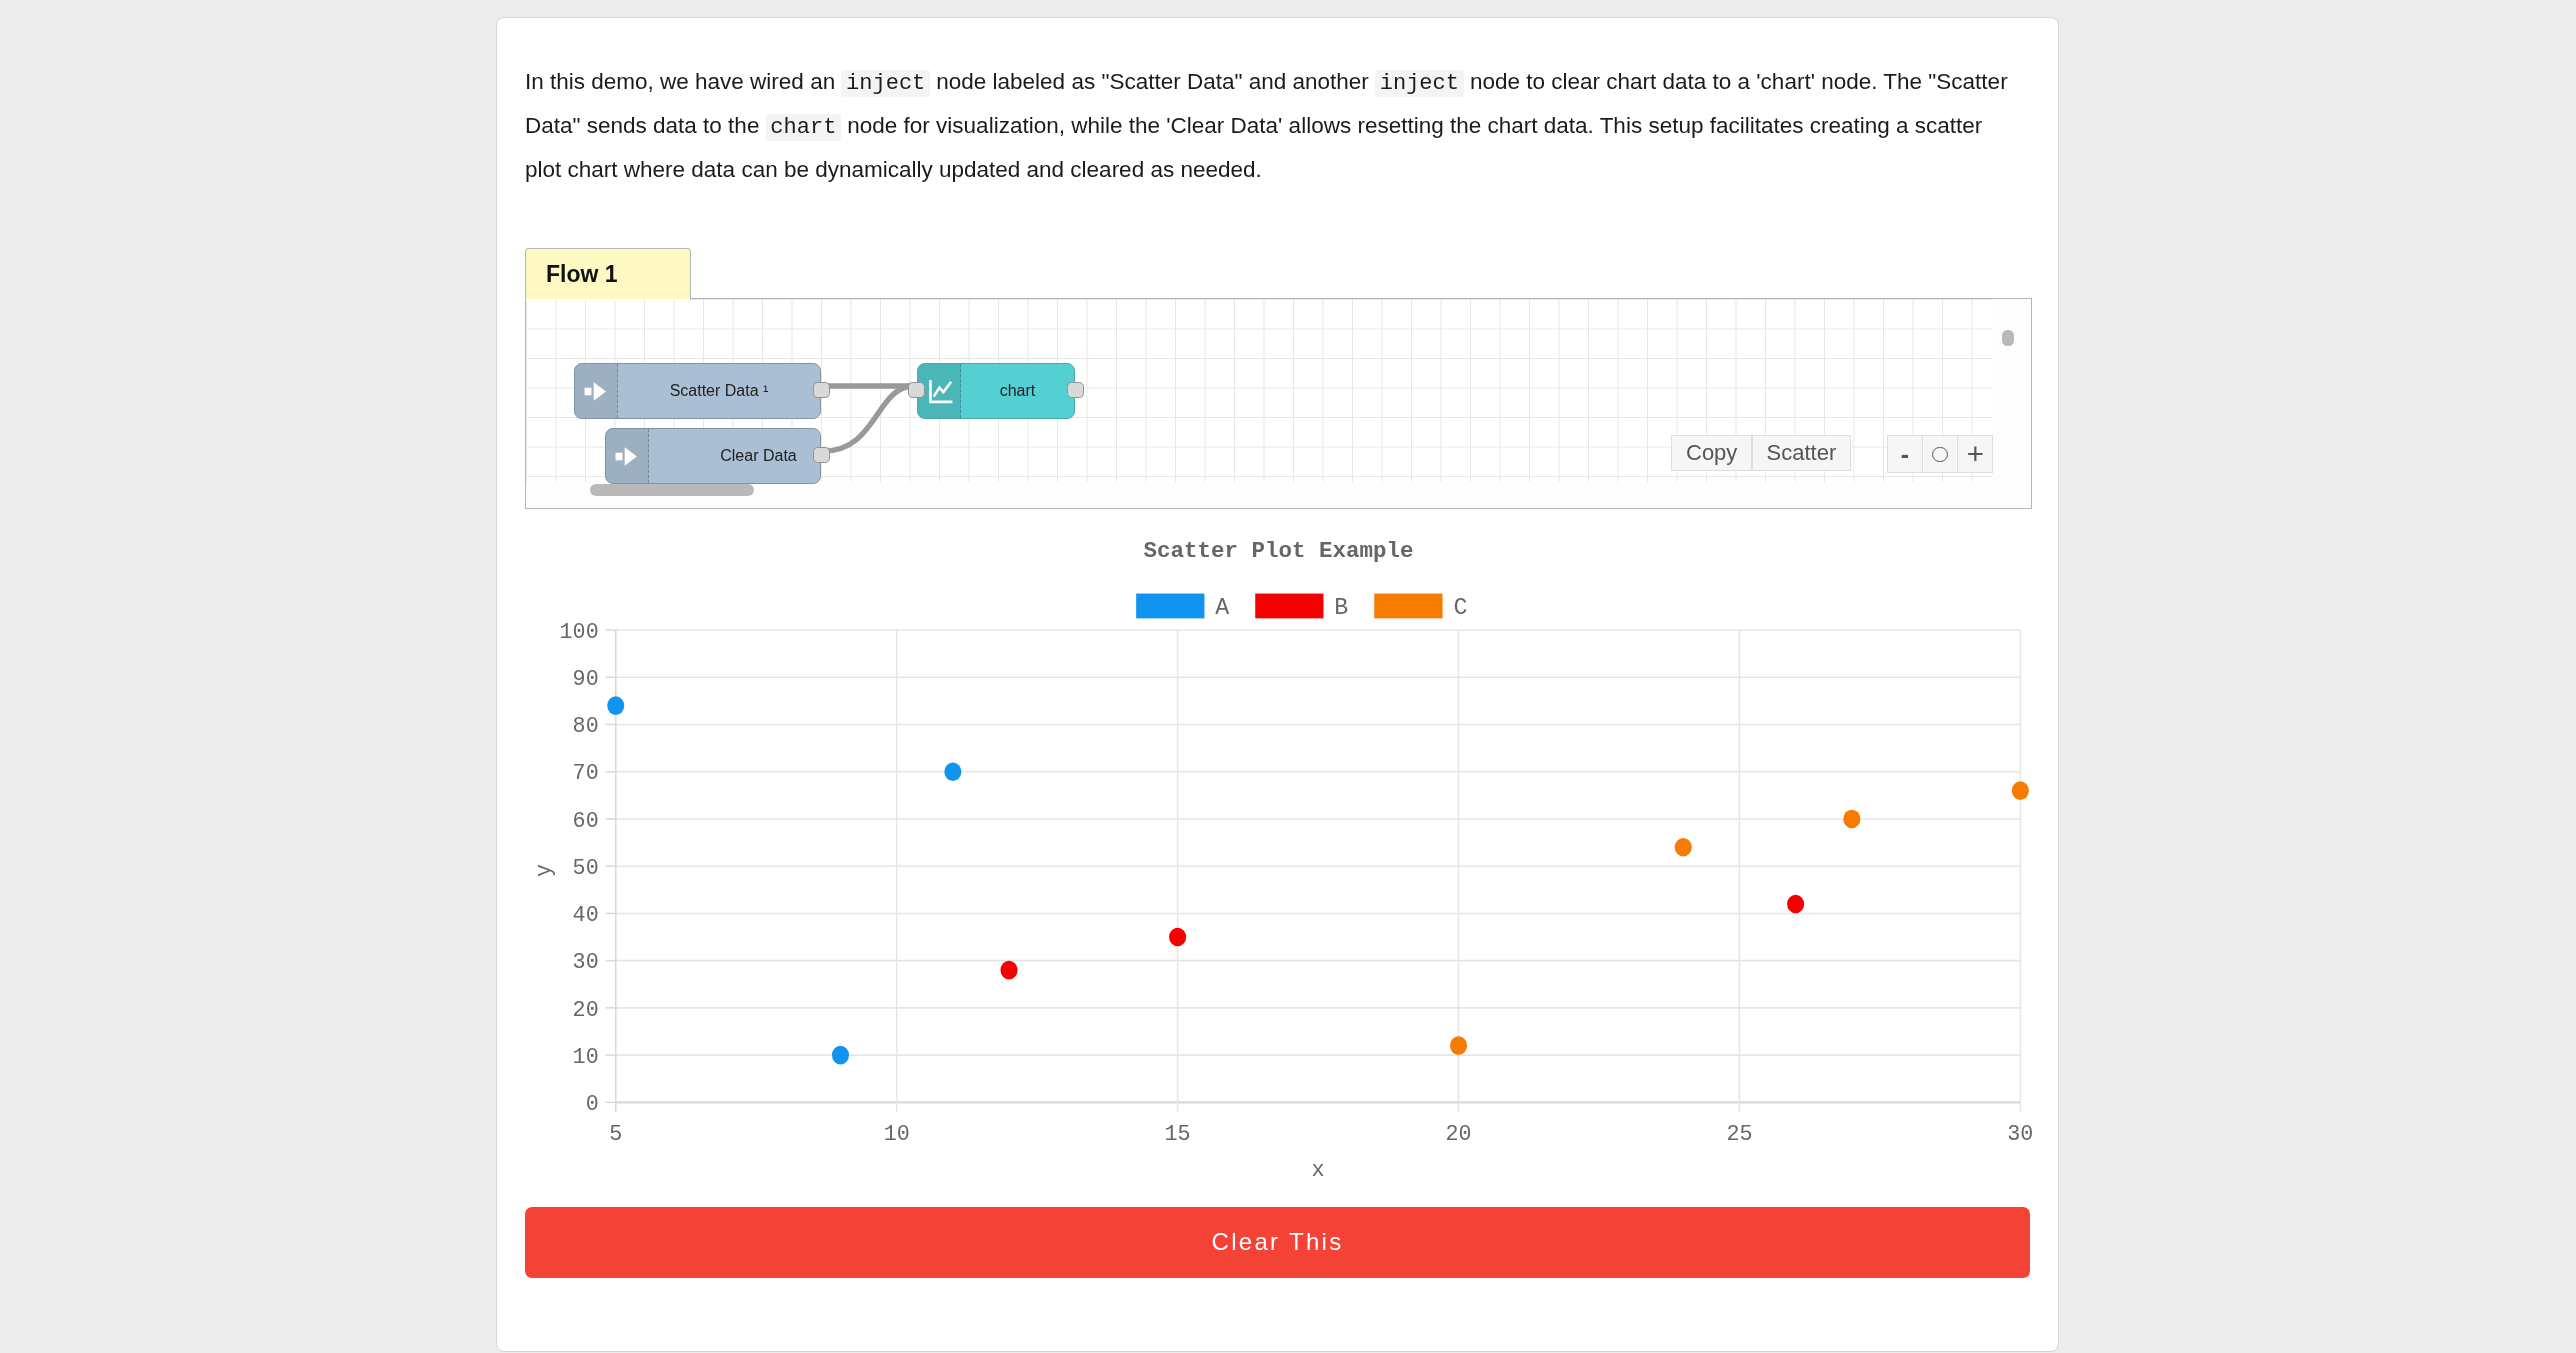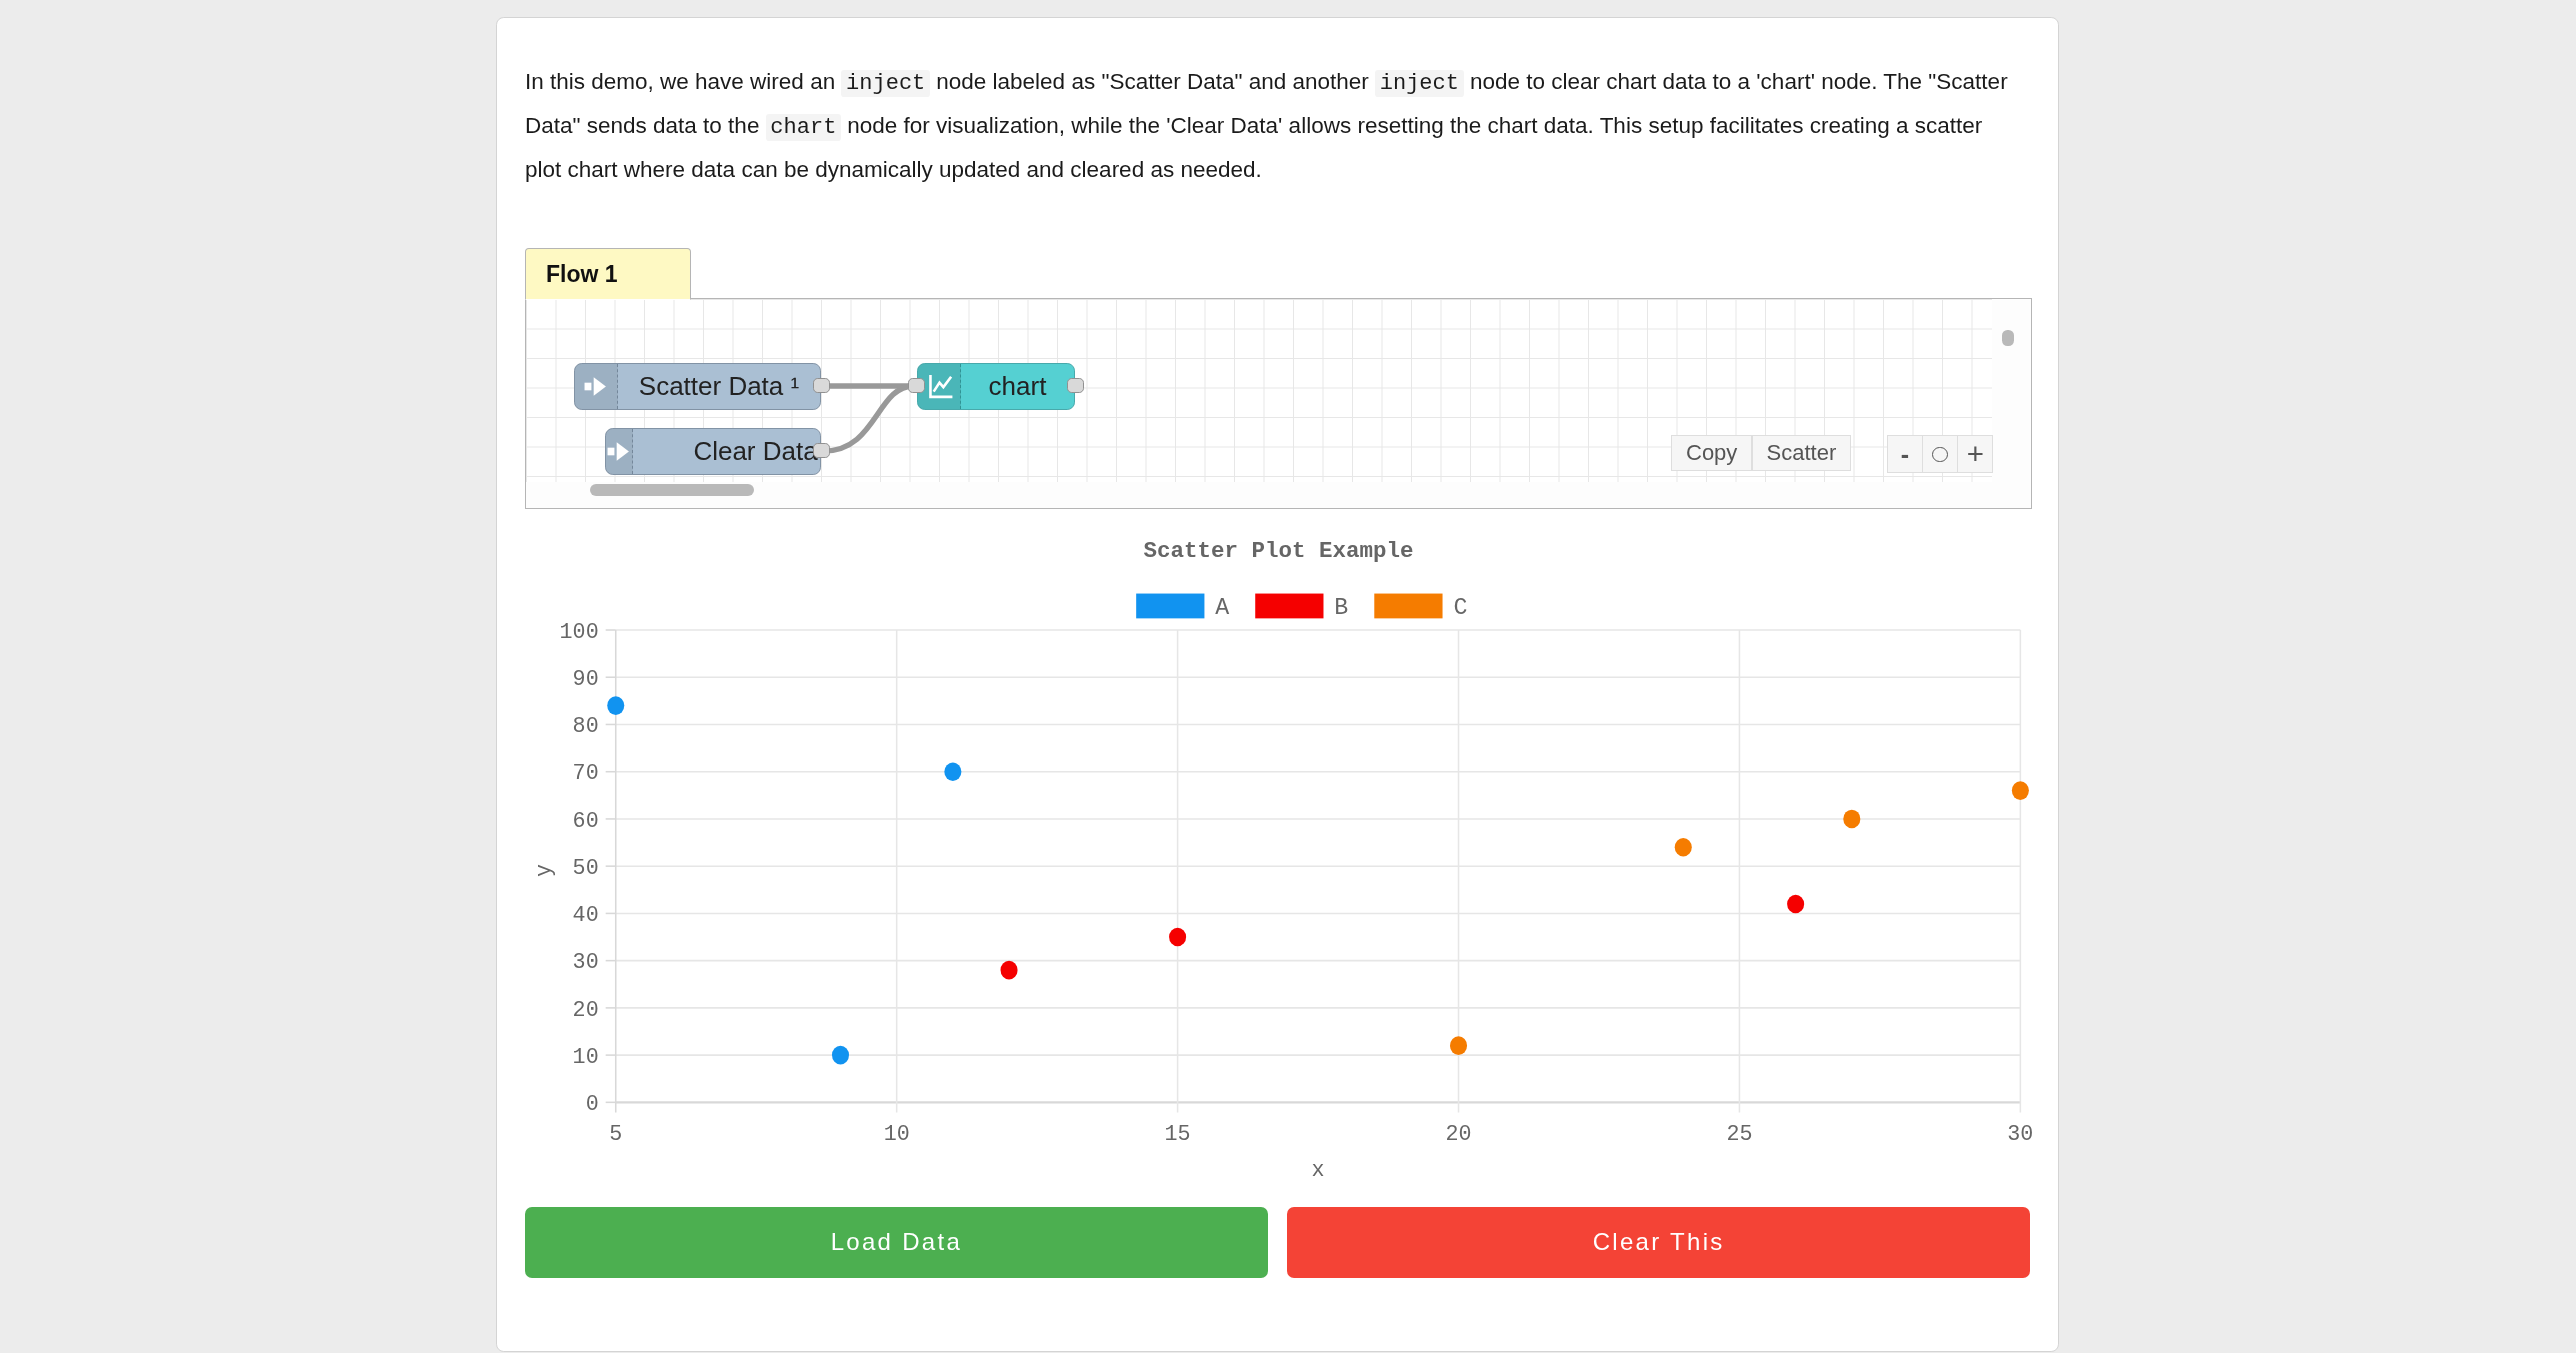--- a/index.html
+++ b/index.html
@@ -67,25 +67,25 @@
     left: 0; top: 0; right: 39px; bottom: 26px;
     background-color: #ffffff;
     background-image:
       linear-gradient(to right, #e7e7e7 0.8px, transparent 0.8px),
       linear-gradient(to bottom, #e7e7e7 0.8px, transparent 0.8px);
     background-size: 29.5px 29.5px;
   }
   .wires { position: absolute; left: 0; top: 0; pointer-events: none; }
   .node {
     position: absolute;
-    height: 47px;
+    height: 56px;
     border-radius: 7.8px;
     border: 1.6px solid;
     display: flex; align-items: stretch;
-    font-size: 26px; color: #222;
+    font-size: 16px; color: #222;
   }
   .node .icon-box {
     width: 43px;
     display: flex; align-items: center; justify-content: center;
     border-radius: 6.2px 0 0 6.2px;
   }
   .node .node-label {
     flex: 1;
     display: flex; align-items: center; justify-content: center;
     padding: 0 12.4px;
@@ -290,18 +290,17 @@
         <ellipse cx="841.4" cy="551.85" rx="11" ry="12" fill="#f50000"></ellipse>
         <ellipse cx="1638.24" cy="509.22" rx="11" ry="12" fill="#f50000"></ellipse>
         <ellipse cx="1203.6" cy="691.92" rx="11" ry="12" fill="#f57c00"></ellipse>
         <ellipse cx="1493.36" cy="436.14" rx="11" ry="12" fill="#f57c00"></ellipse>
         <ellipse cx="1710.68" cy="399.6" rx="11" ry="12" fill="#f57c00"></ellipse>
         <ellipse cx="1928" cy="363.06" rx="11" ry="12" fill="#f57c00"></ellipse>
       </svg>
   </div>
 
   <div class="actions">
-    <button class="action-btn" style="background: rgb(76, 175, 80);">Load Data</button>
     <button class="action-btn" style="background: rgb(244, 67, 54);">Clear This</button>
   </div>
 
 </div>
 
 
 </body></html>

